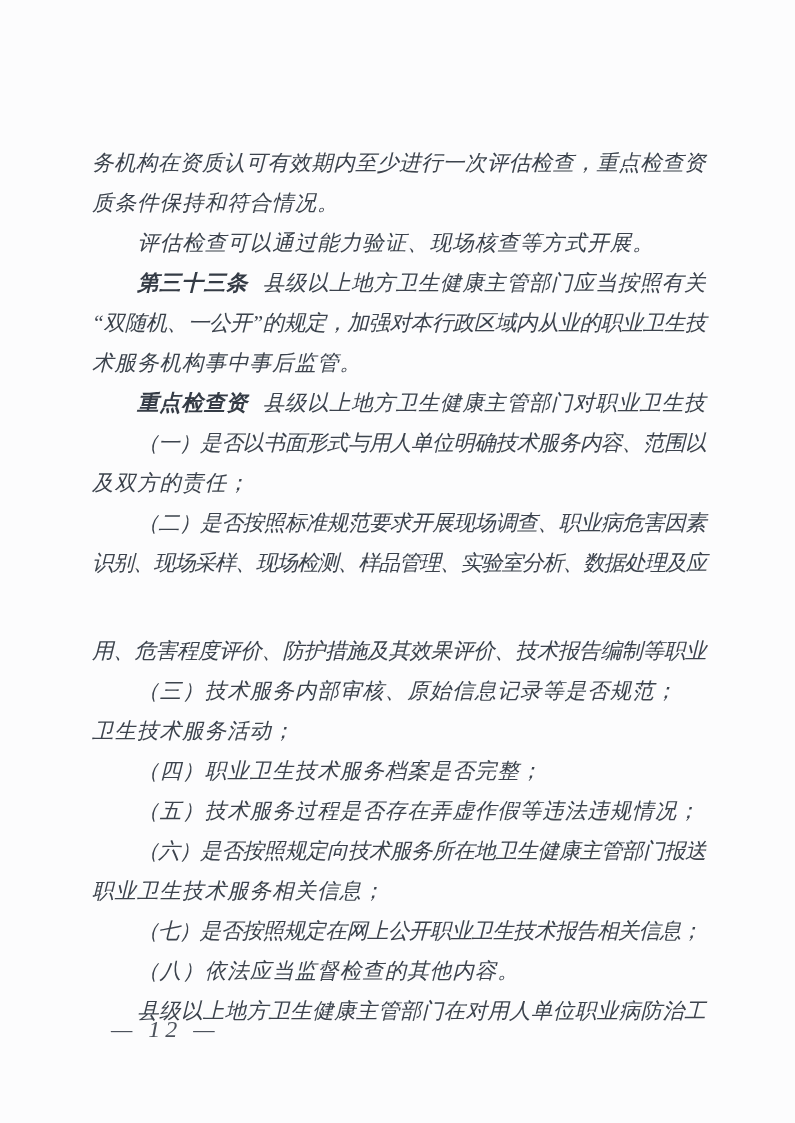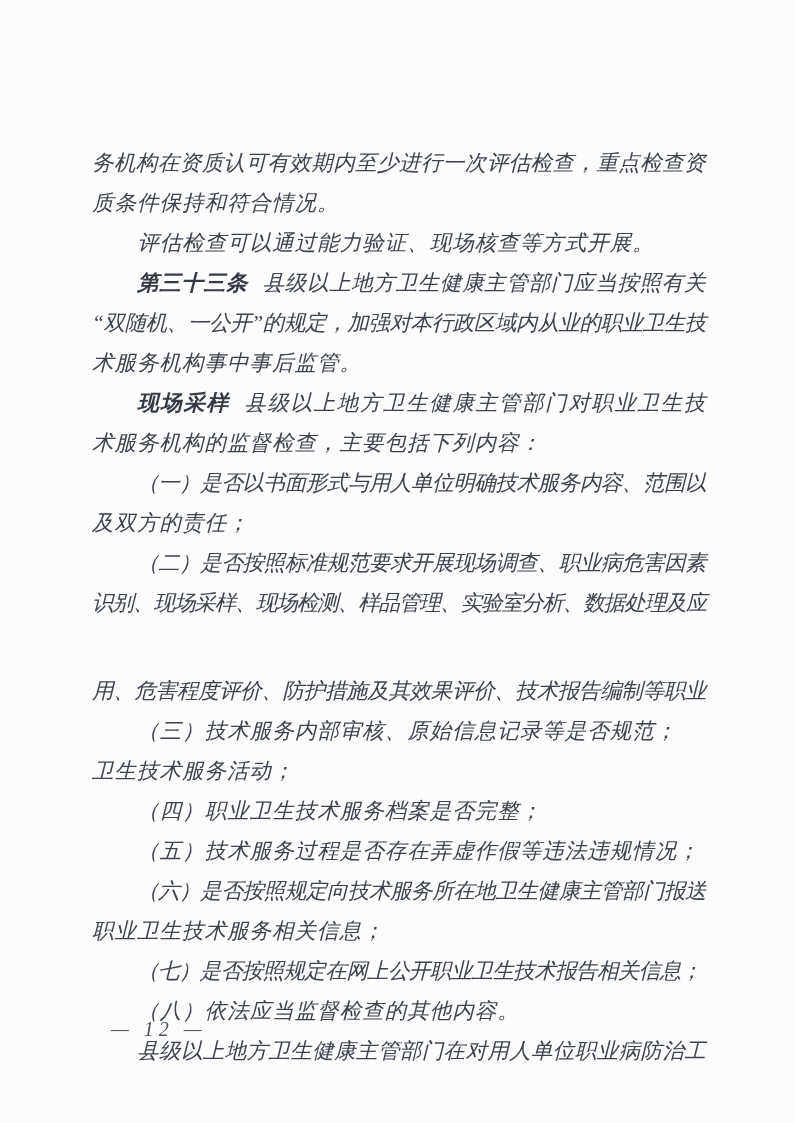--- a/index.html
+++ b/index.html
@@ -46,38 +46,37 @@
     font-weight: bold;
     color: #343b45;
     margin-right: 0.68em;
   }
   .footer {
     position: absolute;
     left: 111px;
     top: 1012px;
     height: 34px;
     line-height: 34px;
-    font-size: 20px;
+    font-size: 24px;
     letter-spacing: 5px;
     color: #4c525c;
   }
 </style>
 </head>
 <body>
 
 <div class="page">
   <div class="body-text">
       <div class="ln fill" style="letter-spacing: 0.4px;">务机构在资质认可有效期内至少进行一次评估检查，重点检查资</div>
       <div class="ln">质条件保持和符合情况。</div>
       <div class="ln indent">评估检查可以通过能力验证、现场核查等方式开展。</div>
       <div class="ln indent fill" style="letter-spacing: 0.6px;"><b class="head">第三十三条</b><span>县级以上地方卫生健康主管部门应当按照有关</span></div>
       <div class="ln fill" style="letter-spacing: -0.4px;">“双随机、一公开”的规定，加强对本行政区域内从业的职业卫生技</div>
       <div class="ln">术服务机构事中事后监管。</div>
-      <div class="ln indent fill" style="letter-spacing: 0.6px;"><b class="head">现场采样</b><span>县级以上地方卫生健康主管部门对职业卫生技</span></div>
-      <div class="ln">术服务机构的监督检查，主要包括下列内容：</div>
+      <div class="ln indent fill" style="letter-spacing: 0.6px;"><b class="head">重点检查资</b><span>县级以上地方卫生健康主管部门对职业卫生技</span></div>
       <div class="ln indent fill" style="letter-spacing: -0.6px;">（一）是否以书面形式与用人单位明确技术服务内容、范围以</div>
       <div class="ln">及双方的责任；</div>
       <div class="ln indent fill" style="letter-spacing: -0.6px;">（二）是否按照标准规范要求开展现场调查、职业病危害因素</div>
       <div class="ln fill" style="letter-spacing: -1.2px;">识别、现场采样、现场检测、样品管理、实验室分析、数据处理及应</div>
       <div class="ln fill" style="letter-spacing: -0.4px; margin-top: 48px;">用、危害程度评价、防护措施及其效果评价、技术报告编制等职业</div>
       <div class="ln indent">（三）技术服务内部审核、原始信息记录等是否规范；</div>
       <div class="ln">卫生技术服务活动；</div>
       <div class="ln indent">（四）职业卫生技术服务档案是否完整；</div>
       <div class="ln indent">（五）技术服务过程是否存在弄虚作假等违法违规情况；</div>
       <div class="ln indent fill" style="letter-spacing: -0.6px;">（六）是否按照规定向技术服务所在地卫生健康主管部门报送</div>

